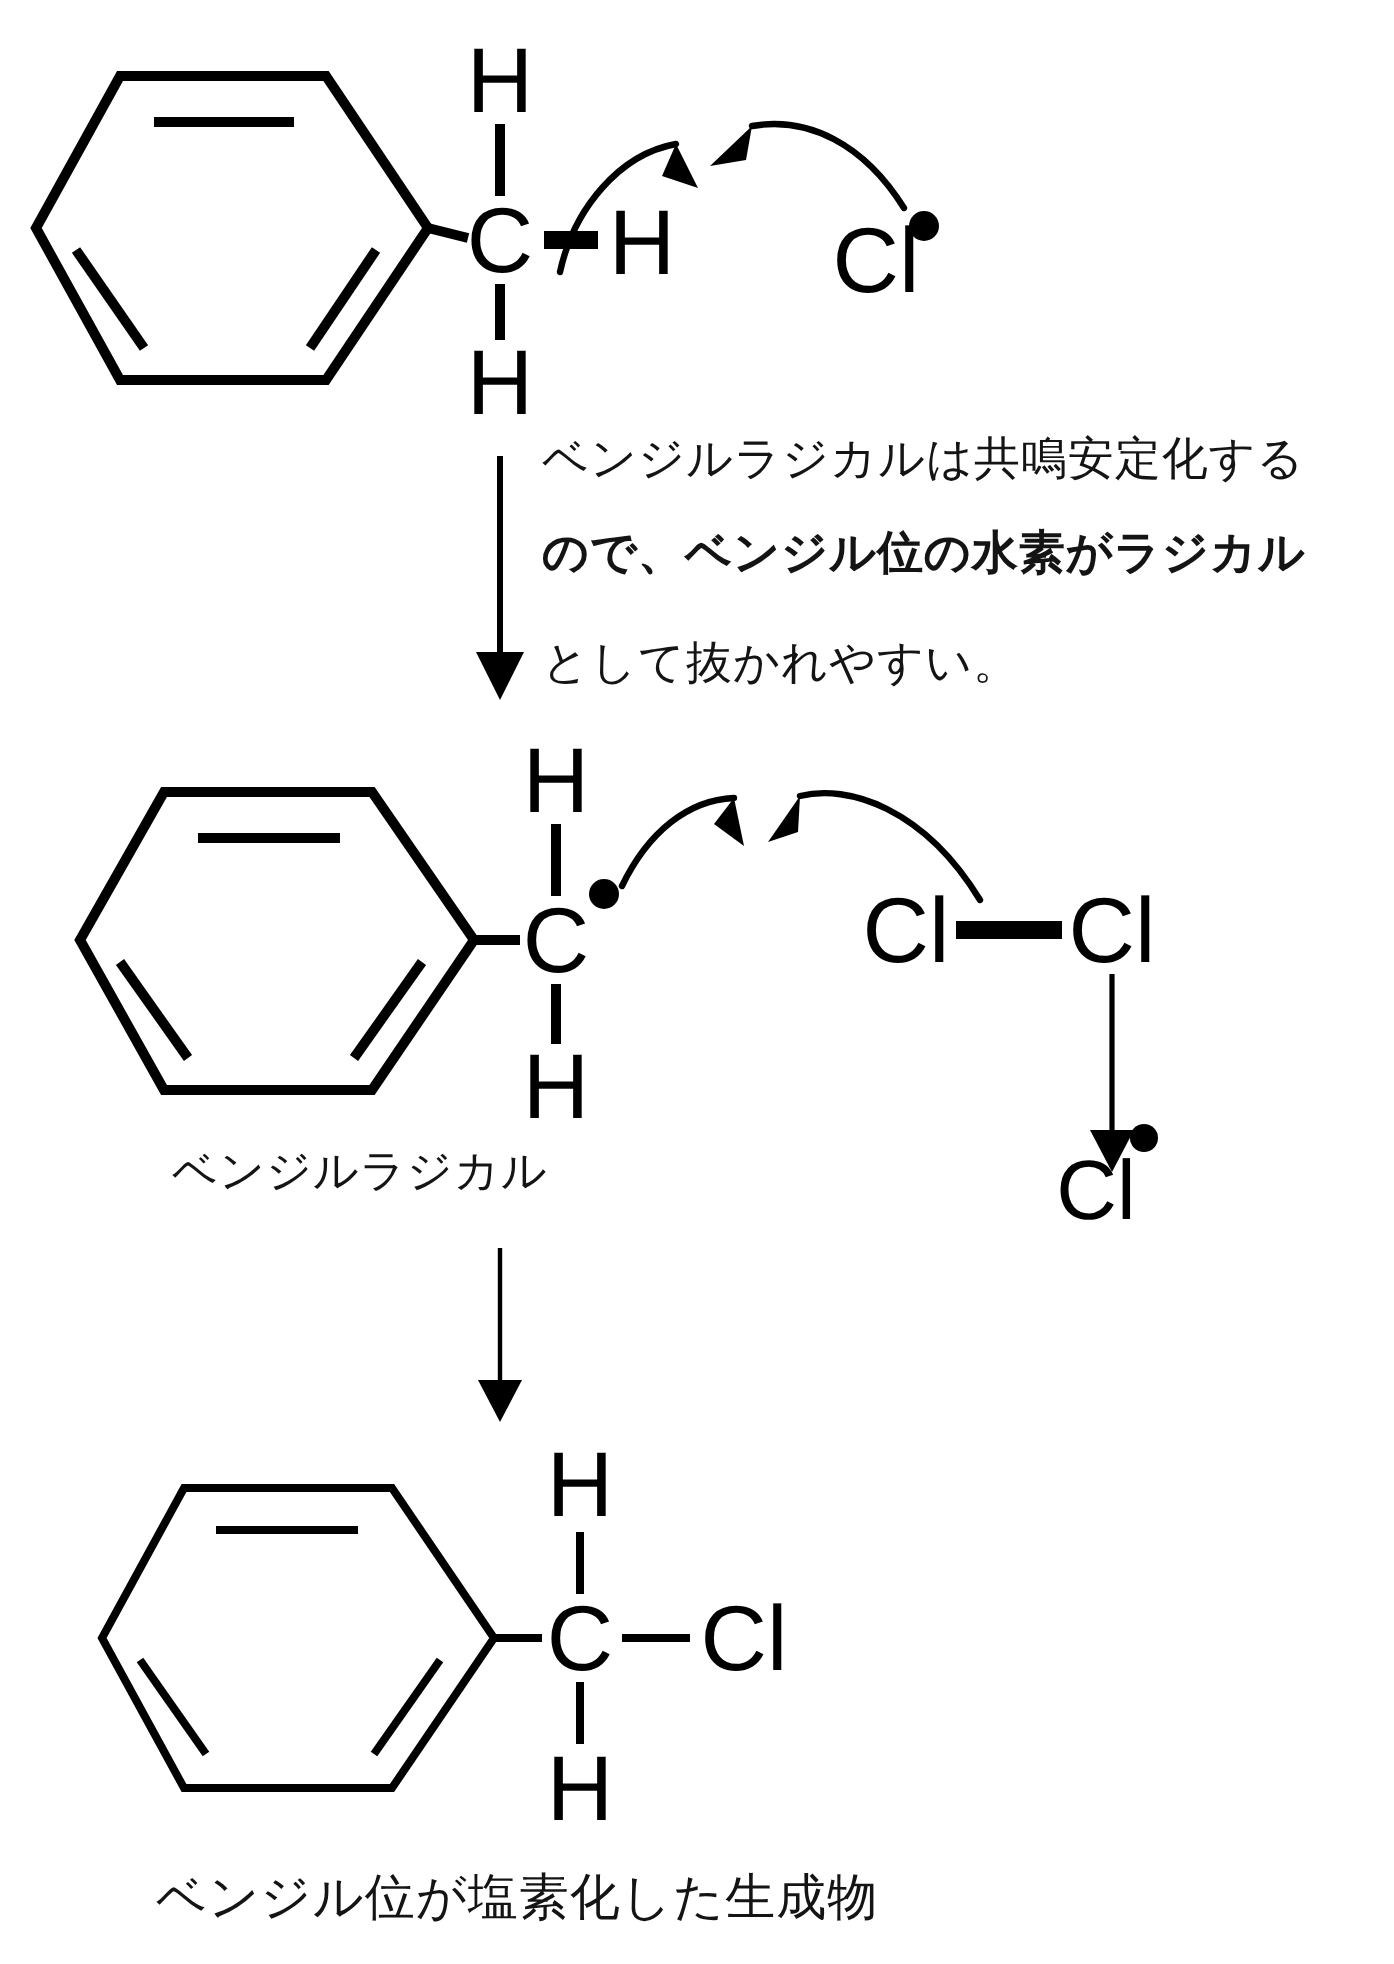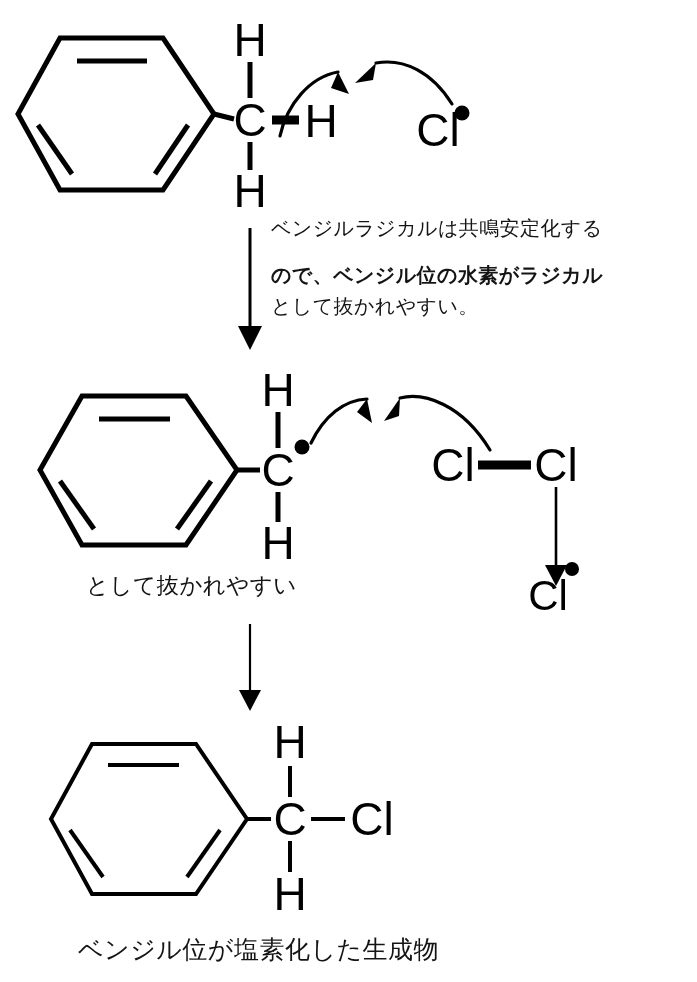--- a/index.html
+++ b/index.html
@@ -22,21 +22,21 @@
     height: 982px;
   }
   .jp {
     position: absolute;
     font-family: "Liberation Serif", "DejaVu Serif", serif;
     color: #141414;
     white-space: nowrap;
     letter-spacing: 0.02em;
   }
   .jp-body {
-    font-size: 20px;
+    font-size: 23px;
     line-height: 1;
   }
   .jp-caption {
     font-size: 22.5px;
     line-height: 1;
   }
   .jp-caption-big {
     font-size: 25px;
     line-height: 1;
   }
@@ -180,20 +180,20 @@
       <text class="atom" x="290" y="894">H</text>
       <text class="atom" x="372" y="819">Cl</text>
     </g>
 
   </svg>
 
   <div class="jp jp-body" style="left:271px; top:218px;">ベンジルラジカルは共鳴安定化する</div>
 
   <div class="jp jp-body" style="left:271px; top:265px;font-weight:bold;">ので、ベンジル位の水素がラジカル</div>
 
-  <div class="jp jp-body" style="left:271px; top:296px;">として抜かれやすい。</div>
+  <div class="jp jp-body" style="left:271px; top:320px;">として抜かれやすい。</div>
 
-  <div class="jp jp-caption" style="left:86px; top:575px;">として抜かれやすい</div>
+  <div class="jp jp-caption" style="left:86px; top:575px;">ベンジルラジカル</div>
 
 
   <div class="jp jp-caption-big" style="left:78px; top:937px;">ベンジル位が塩素化した生成物</div>
 
 </div>
 
 </body></html>

